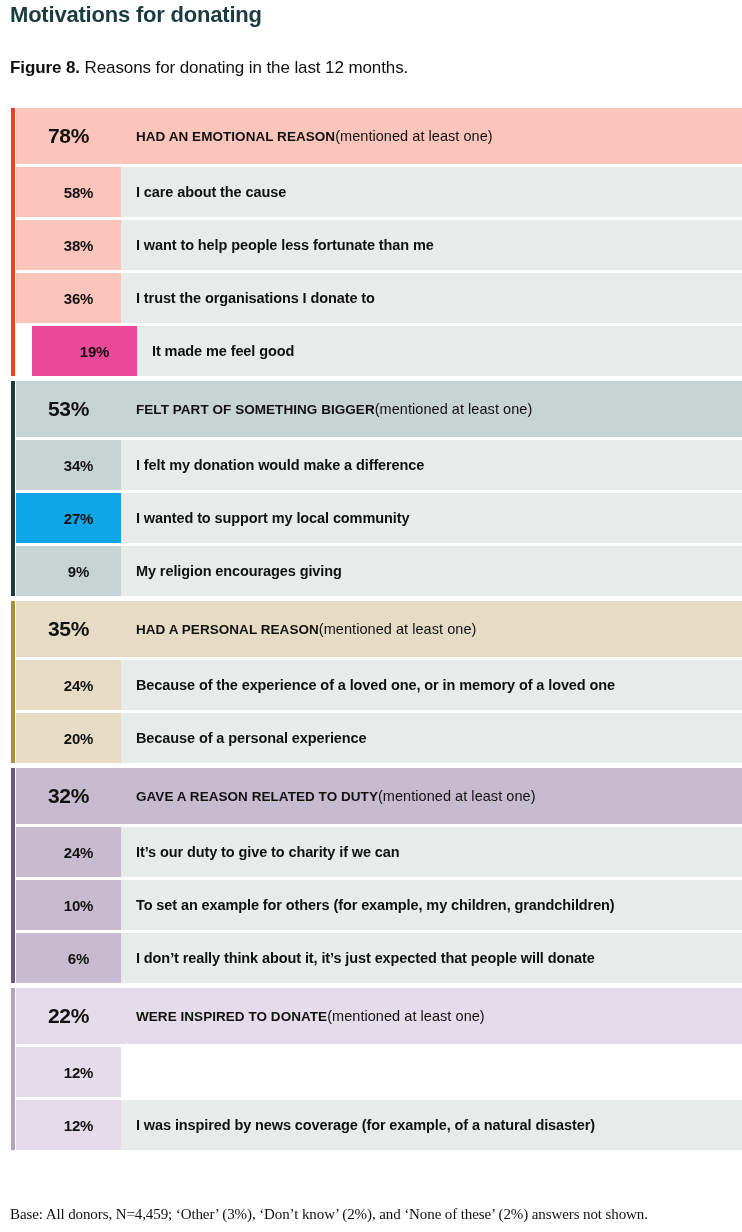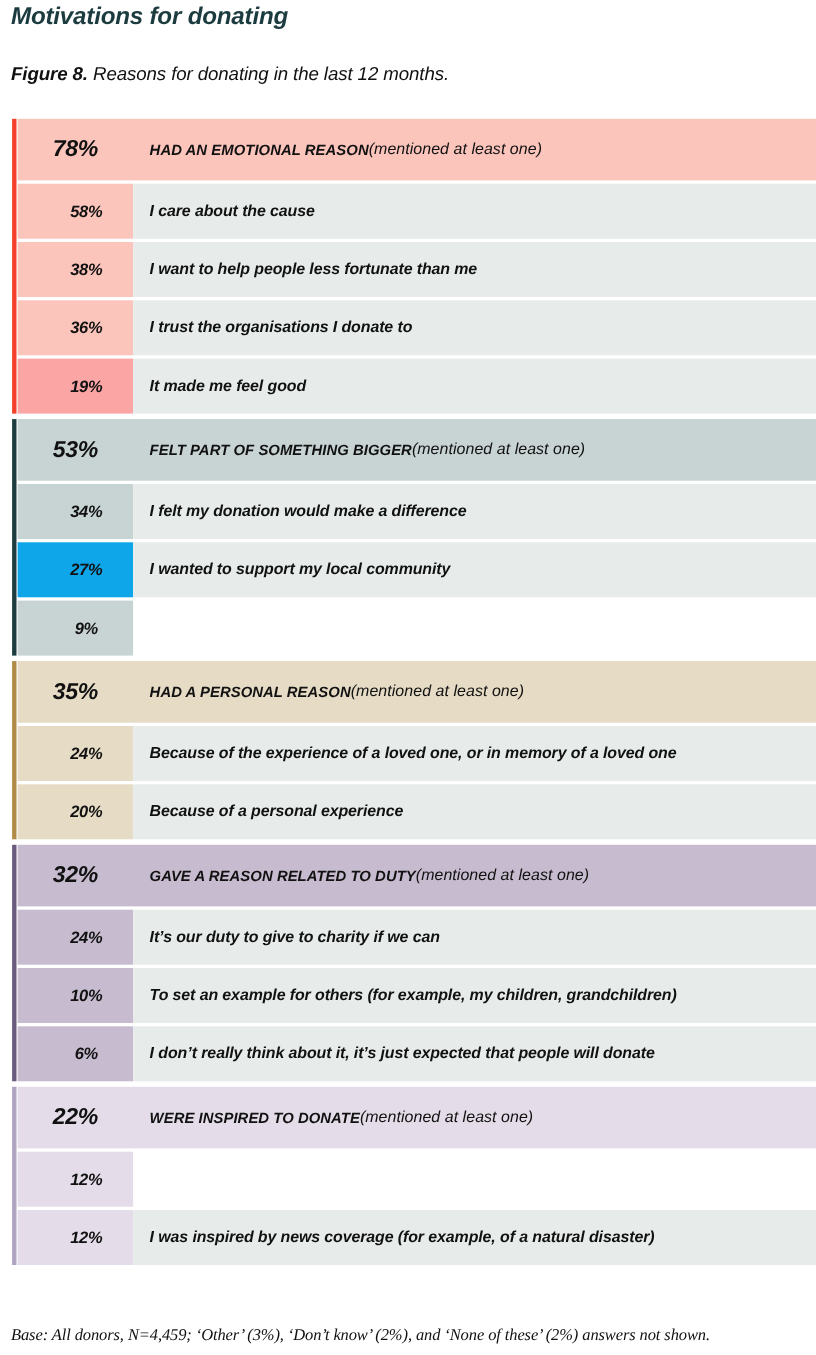--- a/index.html
+++ b/index.html
@@ -3,21 +3,21 @@
 <meta charset="utf-8">
 <style>
   html,body{margin:0;padding:0;}
   body{
     width:742px;height:1232px;
     background:#ffffff;
     font-family:"Liberation Sans", sans-serif;
     -webkit-font-smoothing:antialiased;
     overflow:hidden;
   }
-  .page{position:relative;width:742px;height:1060px;font-style:italic;}
+  .page{position:relative;width:742px;height:1060px;}
 
   
   .title{
     position:absolute;left:10px;top:2px;
     font-size:22px;font-weight:bold;
     color:#1b3b3f;letter-spacing:-0.2px;
   }
   .figcaption{
     position:absolute;left:10px;top:58px;
     font-size:17px;color:#111111;
@@ -134,21 +134,21 @@
         </div>
         <div class="row sub">
           <div class="pct" style="background: rgb(252, 197, 188);">38%</div>
           <div class="label">I want to help people less fortunate than me</div>
         </div>
         <div class="row sub">
           <div class="pct" style="background: rgb(252, 197, 188);">36%</div>
           <div class="label">I trust the organisations I donate to</div>
         </div>
         <div class="row sub">
-          <div class="pct" style="background: #fca5a5;">19%</div>
+          <div class="pct" style="background: #ec4899; margin-left: 16px;">19%</div>
           <div class="label">It made me feel good</div>
         </div>
       </div>
       <div class="group">
         <div class="accent" style="background: rgb(28, 60, 64);"></div>
         <div class="row head">
           <div class="bandwrap" style="background: rgb(200, 211, 211);"></div>
           <div class="pct">53%</div>
           <div class="label">
             <span class="cap">FELT PART OF SOMETHING BIGGER</span>
@@ -158,20 +158,21 @@
         <div class="row sub">
           <div class="pct" style="background: rgb(200, 211, 211);">34%</div>
           <div class="label">I felt my donation would make a difference</div>
         </div>
         <div class="row sub">
           <div class="pct" style="background: #0ea5e9;">27%</div>
           <div class="label">I wanted to support my local community</div>
         </div>
         <div class="row sub">
           <div class="pct" style="background: rgb(200, 211, 211);">9%</div>
+          <div class="label">My religion encourages giving</div>
         </div>
       </div>
       <div class="group">
         <div class="accent" style="background: rgb(176, 139, 70);"></div>
         <div class="row head">
           <div class="bandwrap" style="background: rgb(230, 220, 198);"></div>
           <div class="pct">35%</div>
           <div class="label">
             <span class="cap">HAD A PERSONAL REASON</span>
             <span class="paren"> (mentioned at least one)</span>

